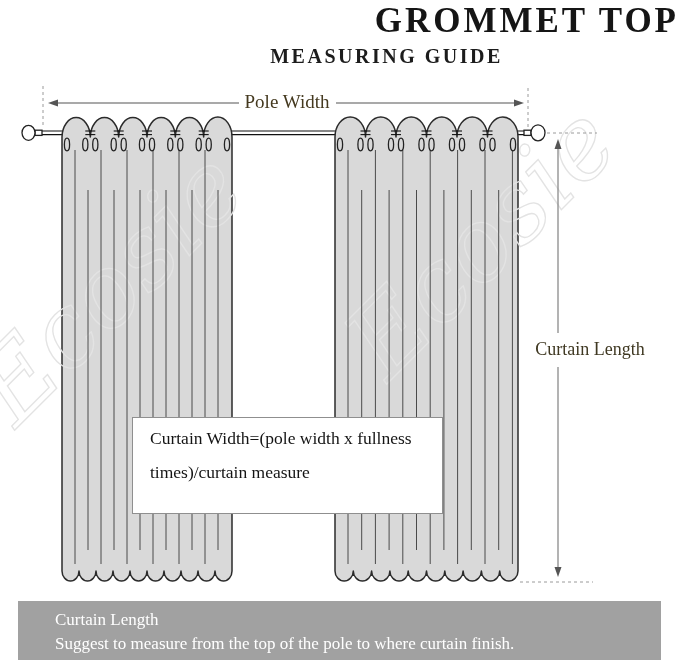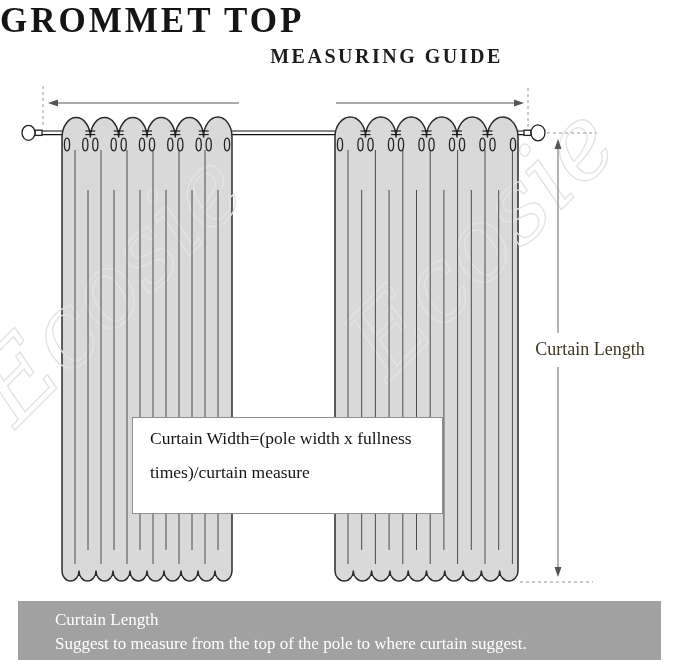--- a/index.html
+++ b/index.html
@@ -2,21 +2,21 @@
 <html><head>
 <meta charset="utf-8">
 <style>
   html,body{margin:0;padding:0;background:#fff;}
   .canvas{
     position:relative;width:679px;height:672px;overflow:hidden;
     font-family:"Liberation Serif","DejaVu Serif",serif;background:#fff;
   }
   .canvas svg{position:absolute;left:0;top:0;}
   .title-main{
-    position:absolute;top:1px;left:0;width:100%;text-align:left;
+    position:absolute;top:1px;left:0;width:100%;text-align:right;
     font-size:35px;font-weight:bold;letter-spacing:3px;color:#151515;
   }
   .title-sub{
     position:absolute;top:45px;left:0;width:100%;text-align:center;
     font-size:20px;font-weight:bold;letter-spacing:2.5px;color:#1c1c1c;padding-left:47px;
   }
   .pole-width-label{
     position:absolute;top:91px;left:287px;transform:translateX(-50%);
     font-size:19px;color:#44391f;white-space:nowrap;
   }
@@ -172,25 +172,26 @@
       <line x1="558" y1="148" x2="558" y2="333" stroke="#8a8a8a" stroke-width="1.3"></line>
       <line x1="558" y1="367" x2="558" y2="568" stroke="#8a8a8a" stroke-width="1.3"></line>
       <polygon points="558,139 554.5,149 561.5,149" fill="#555"></polygon>
       <polygon points="558,577 554.5,567 561.5,567" fill="#555"></polygon>
     </g>
   </svg>
 
   <div class="title-main">GROMMET TOP</div>
   <div class="title-sub">MEASURING GUIDE</div>
 
+  <div class="pole-width-label">Pole Width</div>
   <div class="curtain-length-label">Curtain Length</div>
 
   <div class="info-box">
     <div class="line">Curtain Width=(pole width x fullness</div>
     <div class="line">times)/curtain measure</div>
   </div>
 
   <div class="footer-bar">
     <div class="f-line">Curtain Length</div>
-    <div class="f-line">Suggest to measure from the top of the pole to where curtain suggest.</div>
+    <div class="f-line">Suggest to measure from the top of the pole to where curtain finish.</div>
   </div>
 
 </div>
 
 </body></html>

